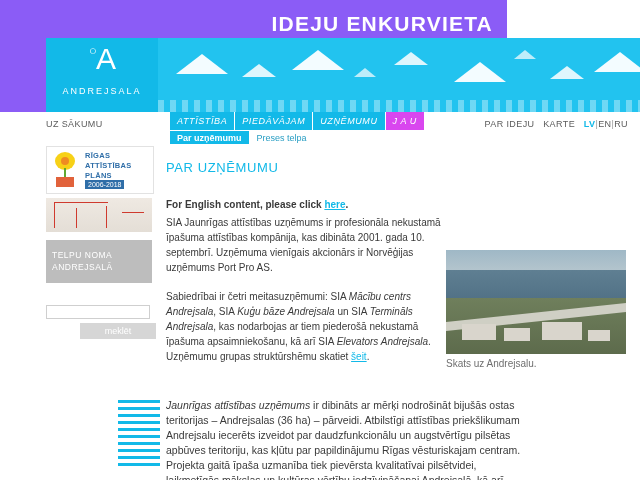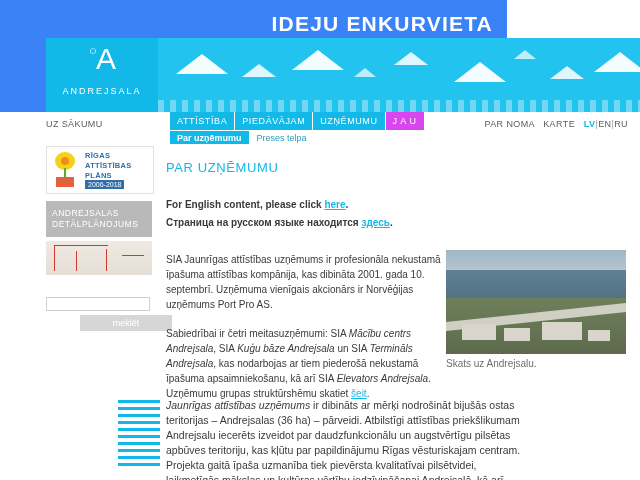--- a/index.html
+++ b/index.html
@@ -22,21 +22,21 @@
     height: 480px;
     overflow: hidden;
   }
 
   
   .banner {
     position: absolute;
     left: 0; top: 0;
     width: 507px;
     height: 112px;
-    background: #3b82f6;
+    background: #8b5cf6;
   }
   .banner-title {
     position: absolute;
     right: 14px;
     top: 12px;
     color: #ffffff;
     font-size: 21px;
     font-weight: bold;
     letter-spacing: 1.2px;
   }
@@ -133,20 +133,21 @@
     color: #5b5b5b;
     letter-spacing: 0.4px;
   }
   .nav-main {
     position: absolute;
     left: 170px;
     top: 0;
     height: 18px;
     display: flex;
     align-items: stretch;
+    font-style: italic;
   }
   .nav-main .nav-item {
     background: #12b9e8;
     color: #ffffff;
     font-size: 9px;
     letter-spacing: 0.6px;
     padding: 4px 7px 0 7px;
     margin-right: 1px;
     height: 14px;
     cursor: pointer;
@@ -312,21 +313,21 @@
     border: 1px solid #cfcfcf;
     background: #ffffff;
     box-sizing: border-box;
     font-size: 9px;
     padding: 0 3px;
     color: #555;
   }
   .search-btn {
     margin-top: 4px;
     margin-left: 34px;
-    width: 92px;
+    width: 76px;
     height: 16px;
     background: #d6d6d6;
     border: none;
     color: #ffffff;
     font-size: 9px;
     font-family: "Liberation Sans", sans-serif;
     cursor: pointer;
   }
 
   
@@ -464,21 +465,21 @@
       <div class="nav-item">UZŅĒMUMU</div>
       <div class="nav-item accent">J A U</div>
     </div>
 
     <div class="nav-sub">
       <div class="sub-item">Par uzņēmumu</div>
       <div class="sub-item plain">Preses telpa</div>
     </div>
 
     <div class="nav-right">
-      <span>PAR NOMA</span>
+      <span>PAR IDEJU</span>
       &nbsp;
       <span>KARTE</span>
       &nbsp;
       <span class="lang-active">LV</span><span class="sep">|</span><span>EN</span><span class="sep">|</span><span>RU</span>
     </div>
   </div>
 
   <div class="sidebar">
 
     <div class="banner-plans">
@@ -488,42 +489,41 @@
         <div class="flower-pot"></div>
       </div>
       <div class="plans-text">
         <div>RĪGAS</div>
         <div>ATTĪSTĪBAS</div>
         <div>PLĀNS</div>
       </div>
       <div class="plans-years">2006-2018</div>
     </div>
 
-    <div class="side-btn">ANDREJSALAS DETĀLPLĀNOJUMS</div>
     <div class="side-img">
       <div class="redline" style="left:8px; top:4px; width:1px; height:26px;"></div>
       <div class="redline" style="left:8px; top:4px; width:54px; height:1px;"></div>
       <div class="redline" style="left:30px; top:10px; width:1px; height:20px;"></div>
       <div class="redline" style="left:60px; top:8px; width:1px; height:22px;"></div>
       <div class="redline" style="left:76px; top:14px; width:22px; height:1px;"></div>
     </div>
 
+    <div class="side-btn2">TELPU NOMA ANDREJSALĀ</div>
 
     <div class="search-box">
       <input class="search-input" type="text" placeholder="" style="">
       <button class="search-btn">meklēt</button>
     </div>
   </div>
 
   <div class="content">
     <h1 class="page-title">PAR UZŅĒMUMU</h1>
 
     <p class="bold"><span>For English content, please click </span><a href="#">here</a><span>.</span></p>
 
-    <p class="bold" style="margin-bottom:22px;"><span>Страница на русском языке находится </span><a href="#">здесь</a><span>.</span></p>
 
     <p>SIA Jaunrīgas attīstības uzņēmums ir profesionāla nekustamā īpašuma attīstības kompānija, kas dibināta 2001. gada 10. septembrī. Uzņēmuma vienīgais akcionārs ir Norvēģijas uzņēmums Port Pro AS.</p>
 
     <p><span>Sabiedrībai ir četri meitasuzņēmumi: SIA </span><em>Mācību centrs Andrejsala</em><span>, SIA </span><em>Kuģu bāze Andrejsala</em><span> un SIA </span><em>Termināls Andrejsala</em><span>, kas nodarbojas ar tiem piederošā nekustamā īpašuma apsaimniekošanu, kā arī SIA </span><em>Elevators Andrejsala</em><span>. Uzņēmumu grupas struktūrshēmu skatiet </span><a href="#">šeit</a><span>.</span></p>
   </div>
 
   <div class="stripes">
     <span></span>
       <span></span>
       <span></span>

